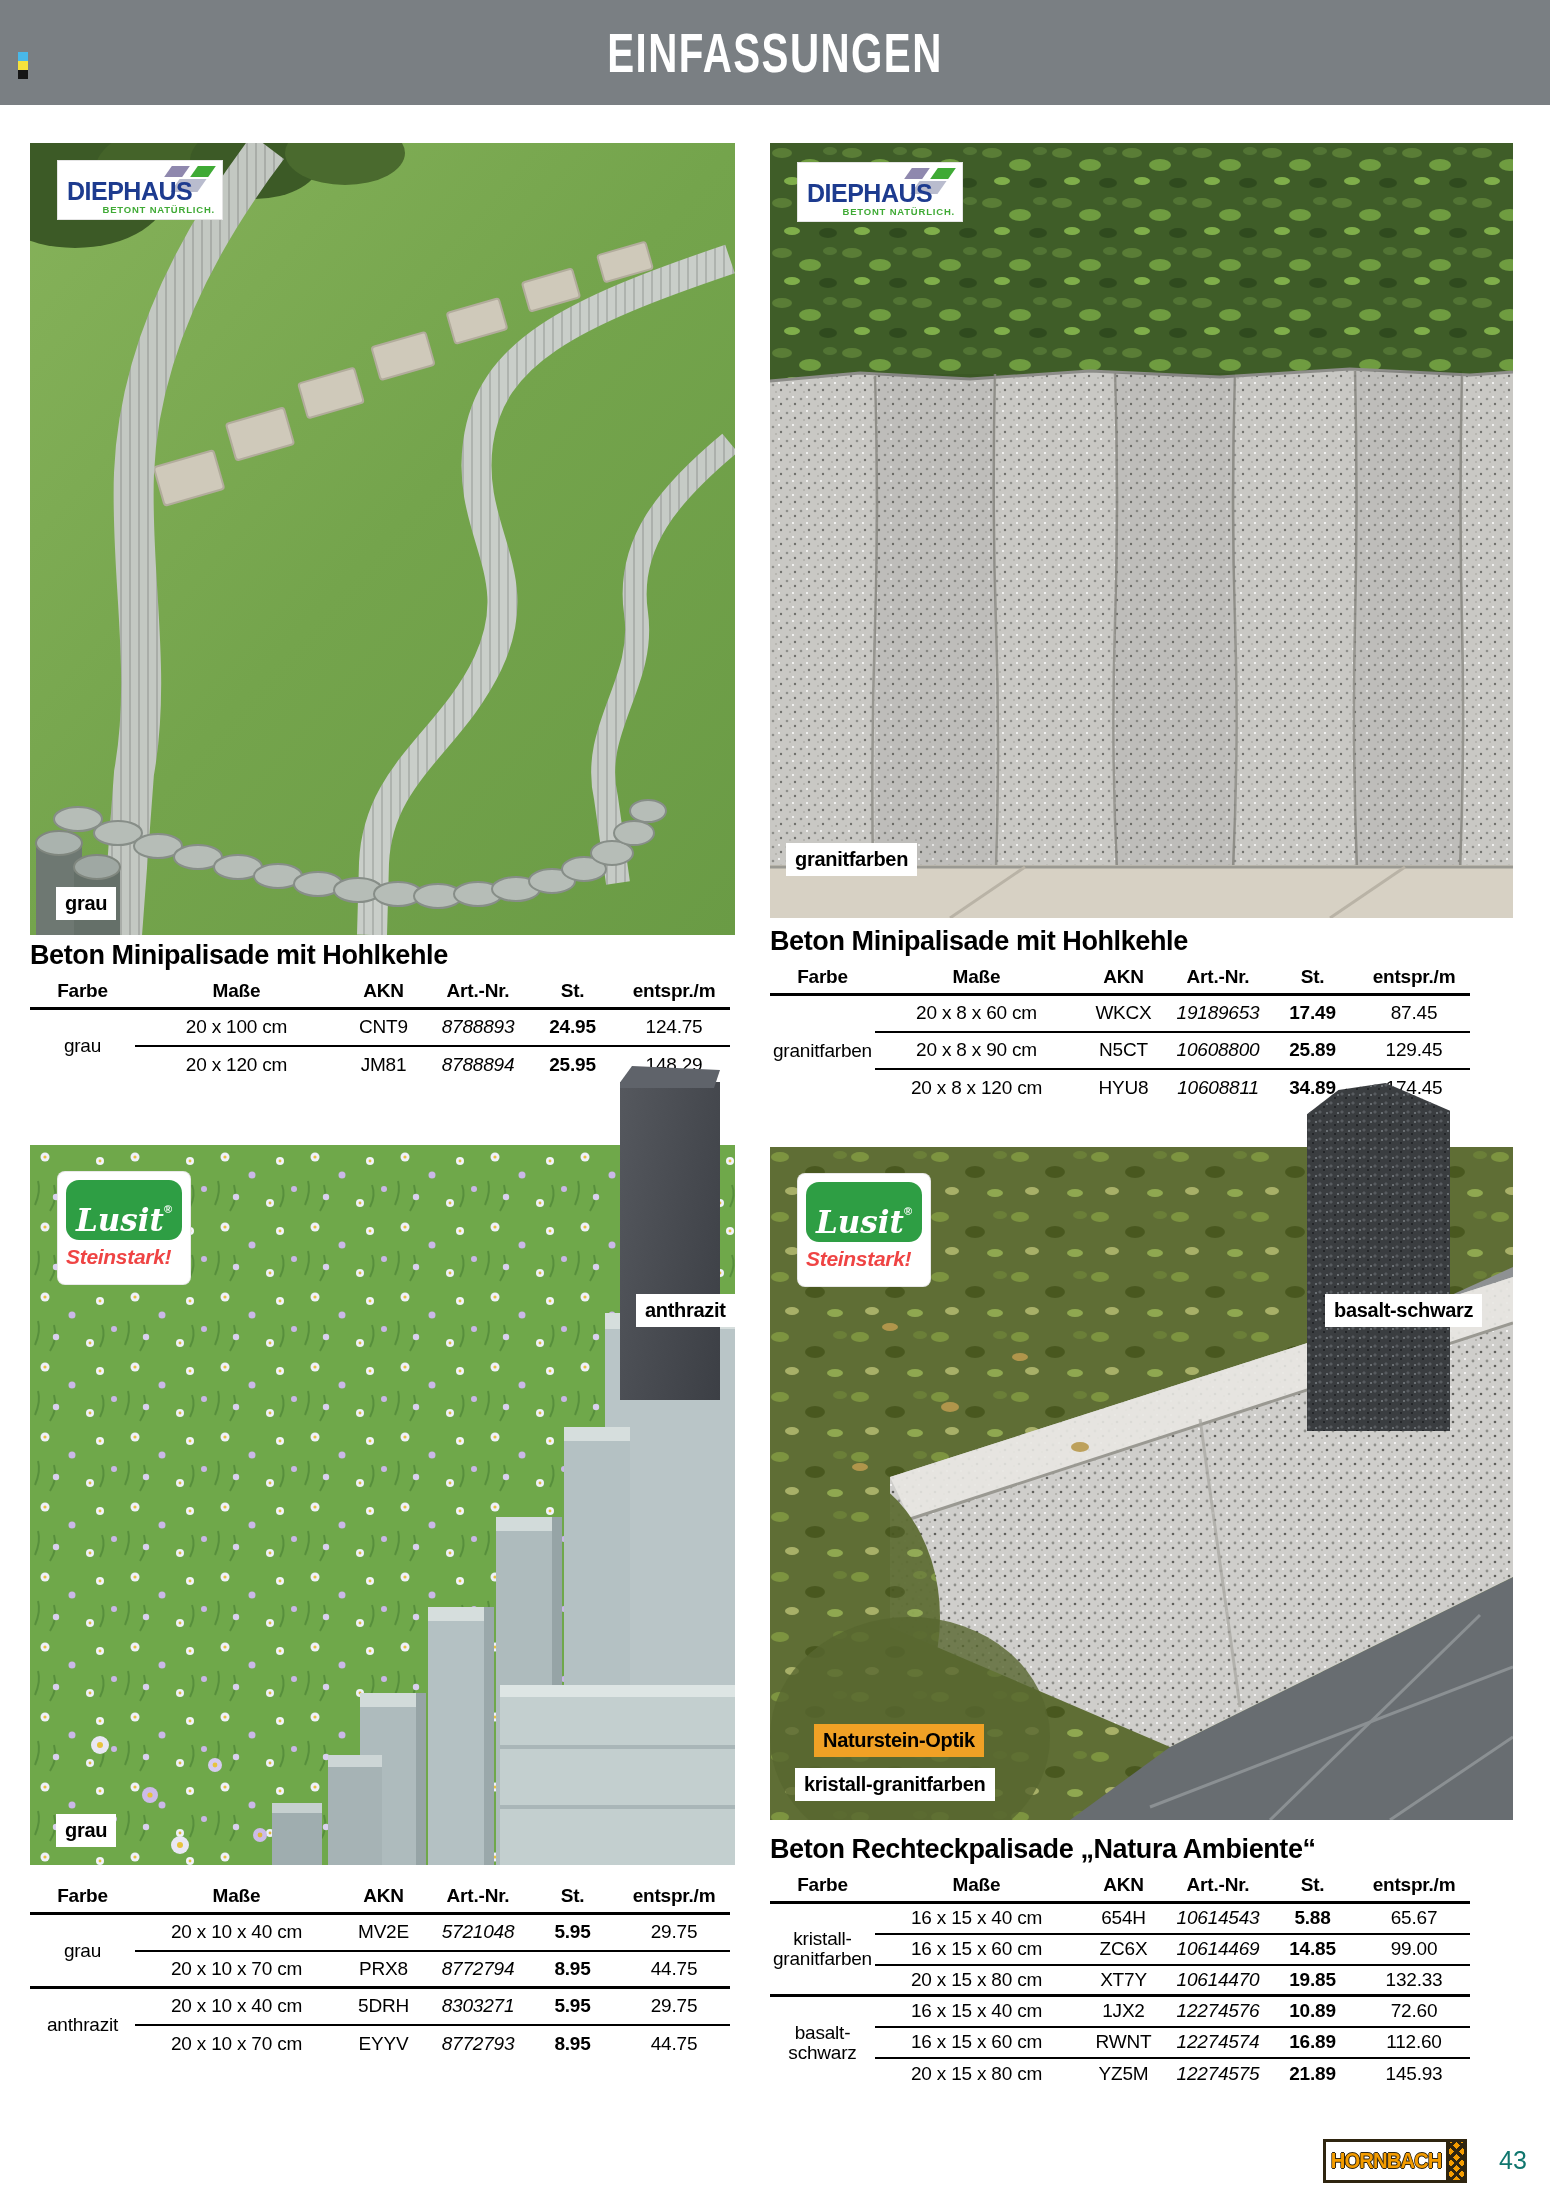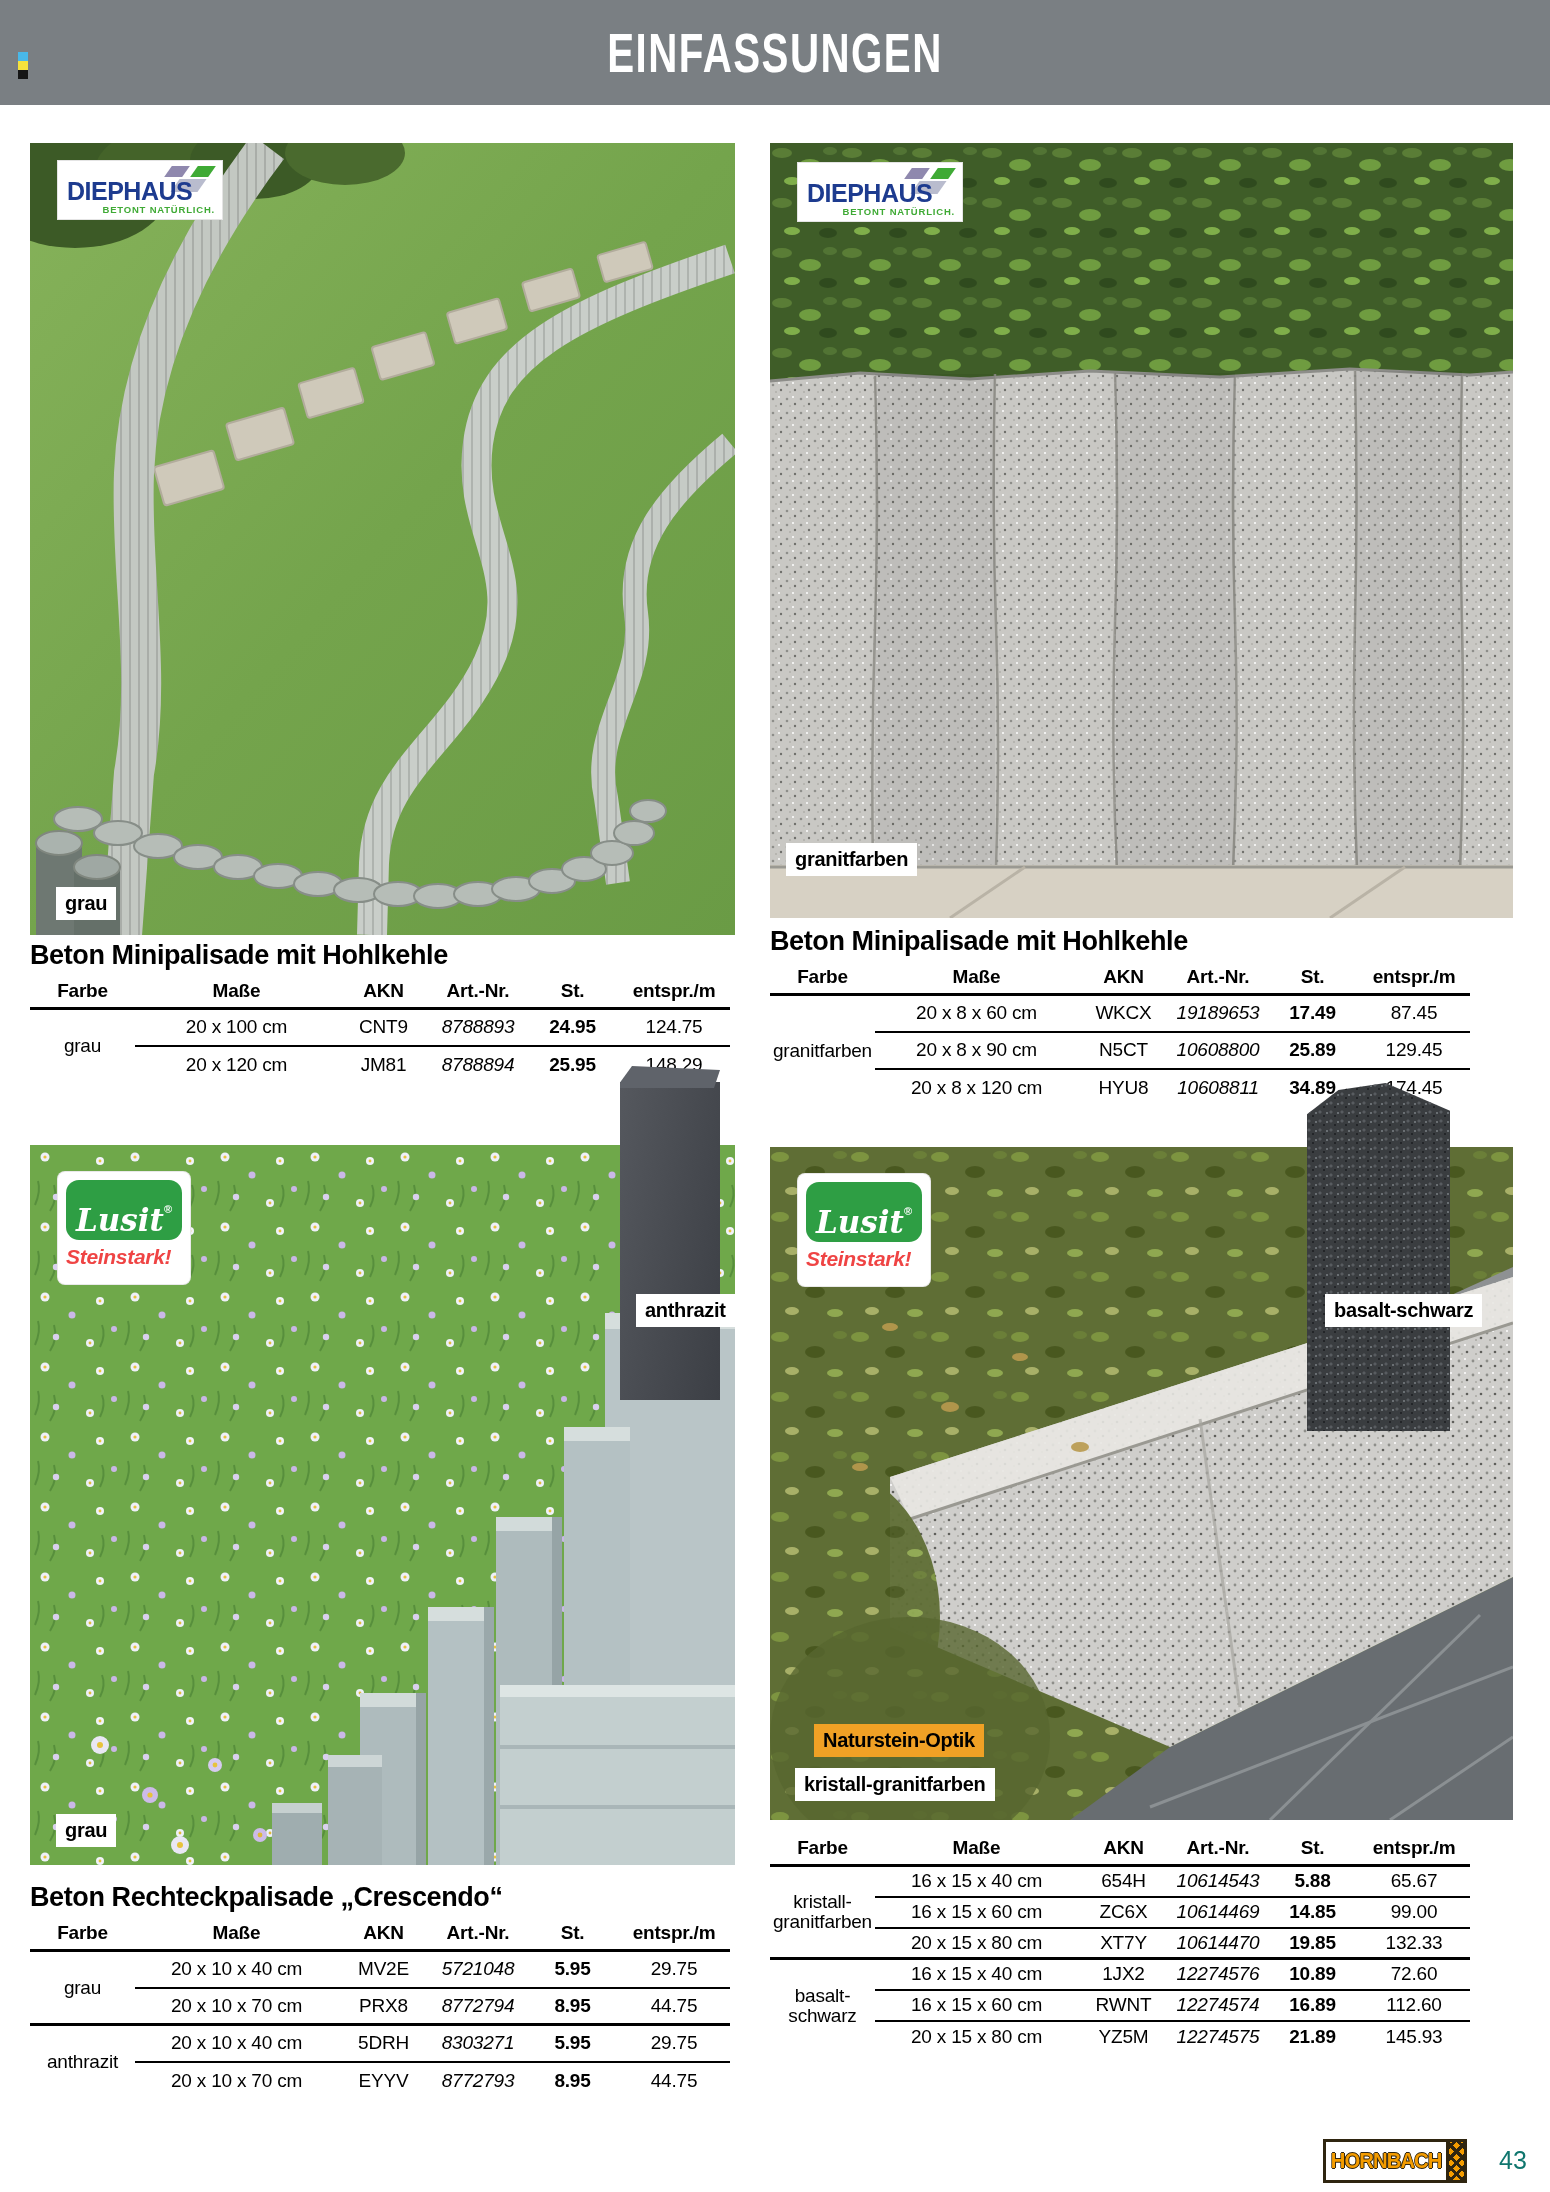--- a/index.html
+++ b/index.html
@@ -456,21 +456,20 @@
           <td>HYU8</td>
           <td class="artnr">10608811</td>
           <td class="st">34.89</td>
           <td>174.45</td>
         </tr>
       </tbody>
     </table>
   </div>
 
   <div class="spec-sec" id="sec3">
-    <div class="spec-title">Beton Rechteckpalisade „Crescendo“</div>
     <table class="spec">
       <colgroup>
           <col style="width:15%">
           <col style="width:29%">
           <col style="width:13%">
           <col style="width:14%">
           <col style="width:13%">
           <col style="width:16%">
         </colgroup>
       <thead>
@@ -514,20 +513,21 @@
           <td>EYYV</td>
           <td class="artnr">8772793</td>
           <td class="st">8.95</td>
           <td>44.75</td>
         </tr>
       </tbody>
     </table>
   </div>
 
   <div class="spec-sec" id="sec4">
+    <div class="spec-title">Beton Rechteckpalisade „Natura Ambiente“</div>
     <table class="spec compact">
       <colgroup>
           <col style="width:15%">
           <col style="width:29%">
           <col style="width:13%">
           <col style="width:14%">
           <col style="width:13%">
           <col style="width:16%">
         </colgroup>
       <thead>

